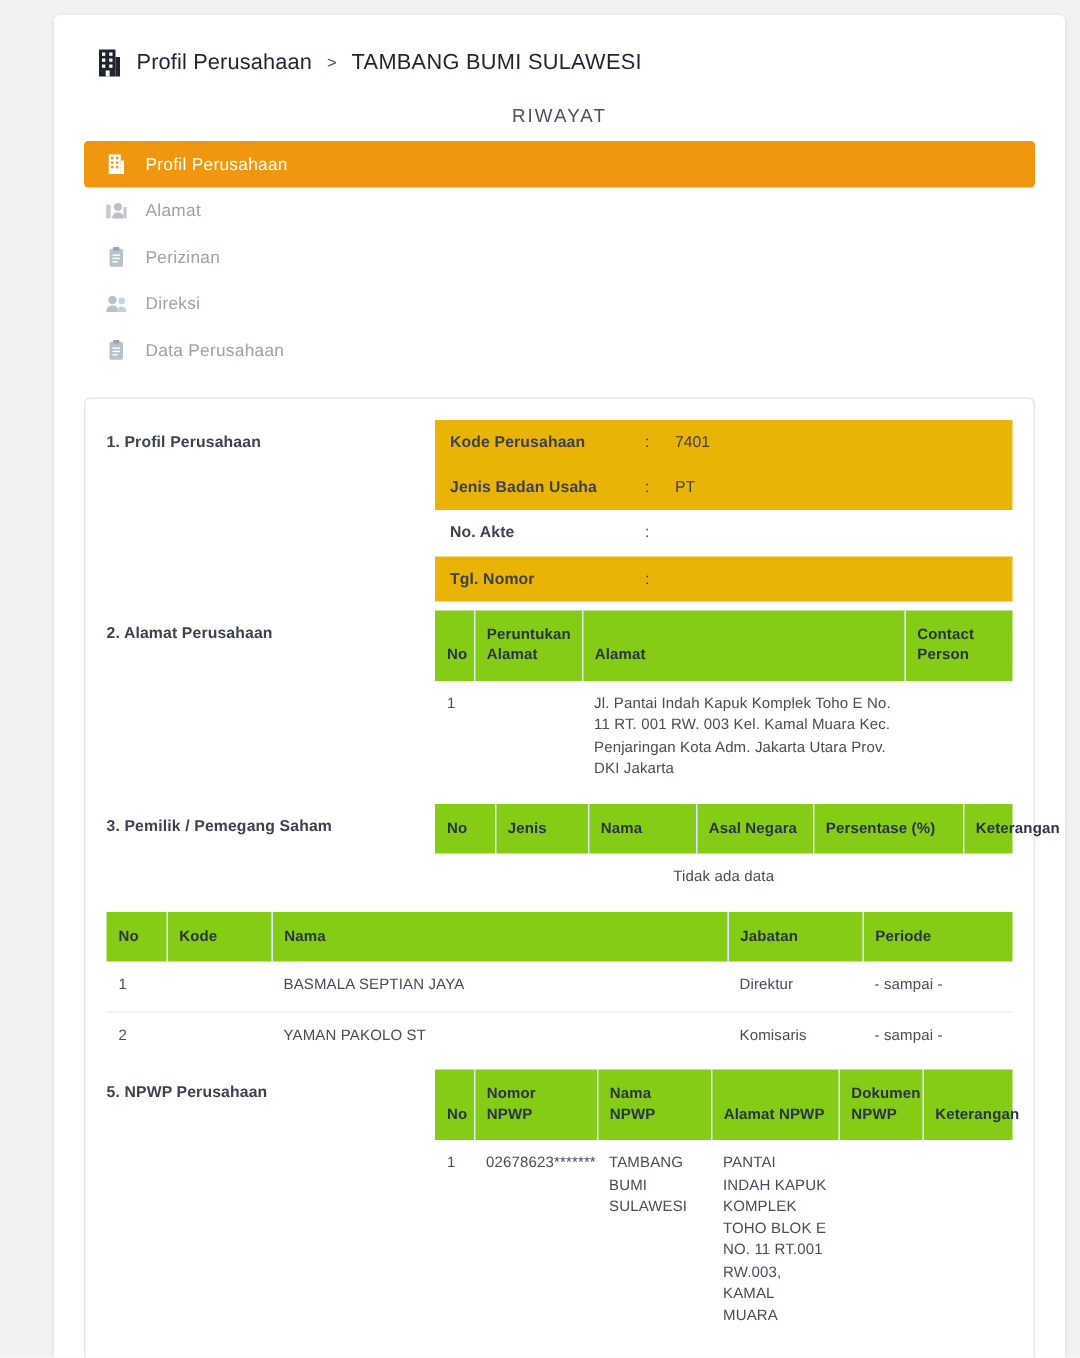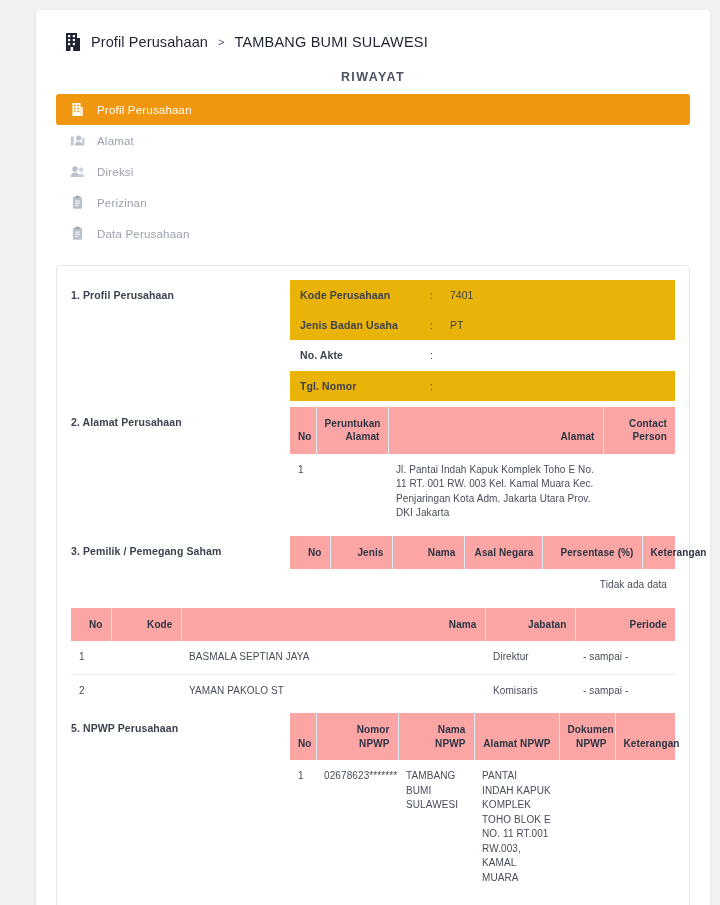--- a/index.html
+++ b/index.html
@@ -44,21 +44,21 @@
     color: #1e2433;
     letter-spacing: .2px;
   }
 
   
   .riwayat {
     text-align: center;
     font-size: 12.5px;
     letter-spacing: 1.4px;
     color: #4b5261;
-    font-weight: 700;
+    font-weight: 400;
     padding: 2px 0 10px 0;
   }
 
   
   .navmenu { margin: 0 0 16px 0; }
   .navitem {
     display: flex;
     align-items: center;
     gap: 12px;
     height: 31px;
@@ -115,44 +115,44 @@
     vertical-align: middle;
     line-height: 1.35;
   }
   table.kv tr.alt td { background: #eab308; }
   td.kv-key { width: 130px; font-weight: 700; color: #323846; letter-spacing:.1px; }
   td.kv-colon { width: 16px; color: #7b8characters; color: #7b8290; text-align: left; padding-left: 0; padding-right: 0;}
   td.kv-val { color: #444a57; }
 
   
   table.grid th {
-    background: #fca5a5;
+    background: #84cc16;
     color: #2b3444;
     font-size: 10px;
     font-weight: 700;
-    text-align: right;
+    text-align: left;
     padding: 10px 8px 10px 8px;
     vertical-align: bottom;
     line-height: 1.35;
     border-right: 1px solid #d9e9f5;
     letter-spacing: .1px;
   }
   table.grid th:last-child { border-right: none; }
   table.grid td {
     font-size: 10px;
     color: #464c59;
     padding: 9px 8px;
     vertical-align: top;
     line-height: 1.45;
     border-bottom: 1px solid #eceef1;
     letter-spacing: .1px;
   }
   table.grid tr:last-child td { border-bottom: none; }
   td.empty-msg {
-    text-align: right;
+    text-align: center;
     padding: 13px 8px;
     color: #585e6b;
     font-size: 10.5px;
   }
   .wrapline { white-space: pre-line; }
 </style>
 </head>
 <body>
 
 <div class="page">
@@ -205,40 +205,40 @@
             <path d="M4.8 12.6 C4.8 9.8 6.4 8.6 8.6 8.6 C10.8 8.6 12.4 9.8 12.4 12.6 Z" fill="#b9c2cc"></path>
             <rect x="12.2" y="5" width="2.2" height="7.6" fill="#c3cad3"></rect>
           </svg>
         </span>
         <span>Alamat</span>
       </div>
 
       <div class="navitem">
         <span class="nicon">
           <svg viewBox="0 0 15 15" width="15" height="15">
-            <circle cx="5" cy="5" r="2.8" fill="#b9c2cc"></circle>
-            <path d="M0.8 13 C0.8 9.9 2.7 8.6 5 8.6 C7.3 8.6 9.2 9.9 9.2 13 Z" fill="#b9c2cc"></path>
-            <circle cx="11.1" cy="5.6" r="2.2" fill="#cad1d9"></circle>
-            <path d="M8 13 C8 10.5 9.4 9.4 11.1 9.4 C12.9 9.4 14.3 10.5 14.3 13 Z" fill="#cad1d9"></path>
-          </svg>
-        </span>
-        <span>Direksi</span>
-      </div>
-
-      <div class="navitem">
-        <span class="nicon">
-          <svg viewBox="0 0 15 15" width="15" height="15">
             <rect x="3" y="1.8" width="9" height="12" rx="1.2" fill="#b9c2cc"></rect>
             <rect x="5.4" y="0.7" width="4.2" height="2.3" rx="0.7" fill="#9aa3ae"></rect>
             <rect x="5" y="5.6" width="5" height="0.95" fill="#ffffff"></rect>
             <rect x="5" y="7.8" width="5" height="0.95" fill="#ffffff"></rect>
             <rect x="5" y="10" width="3.4" height="0.95" fill="#ffffff"></rect>
           </svg>
         </span>
         <span>Perizinan</span>
+      </div>
+
+      <div class="navitem">
+        <span class="nicon">
+          <svg viewBox="0 0 15 15" width="15" height="15">
+            <circle cx="5" cy="5" r="2.8" fill="#b9c2cc"></circle>
+            <path d="M0.8 13 C0.8 9.9 2.7 8.6 5 8.6 C7.3 8.6 9.2 9.9 9.2 13 Z" fill="#b9c2cc"></path>
+            <circle cx="11.1" cy="5.6" r="2.2" fill="#cad1d9"></circle>
+            <path d="M8 13 C8 10.5 9.4 9.4 11.1 9.4 C12.9 9.4 14.3 10.5 14.3 13 Z" fill="#cad1d9"></path>
+          </svg>
+        </span>
+        <span>Direksi</span>
       </div>
 
       <div class="navitem">
         <span class="nicon">
           <svg viewBox="0 0 15 15" width="15" height="15">
             <rect x="3" y="1.8" width="9" height="12" rx="1.2" fill="#b9c2cc"></rect>
             <rect x="5.4" y="0.7" width="4.2" height="2.3" rx="0.7" fill="#9aa3ae"></rect>
             <rect x="5" y="5.6" width="5" height="0.95" fill="#ffffff"></rect>
             <rect x="5" y="7.8" width="5" height="0.95" fill="#ffffff"></rect>
             <rect x="5" y="10" width="3.4" height="0.95" fill="#ffffff"></rect>

